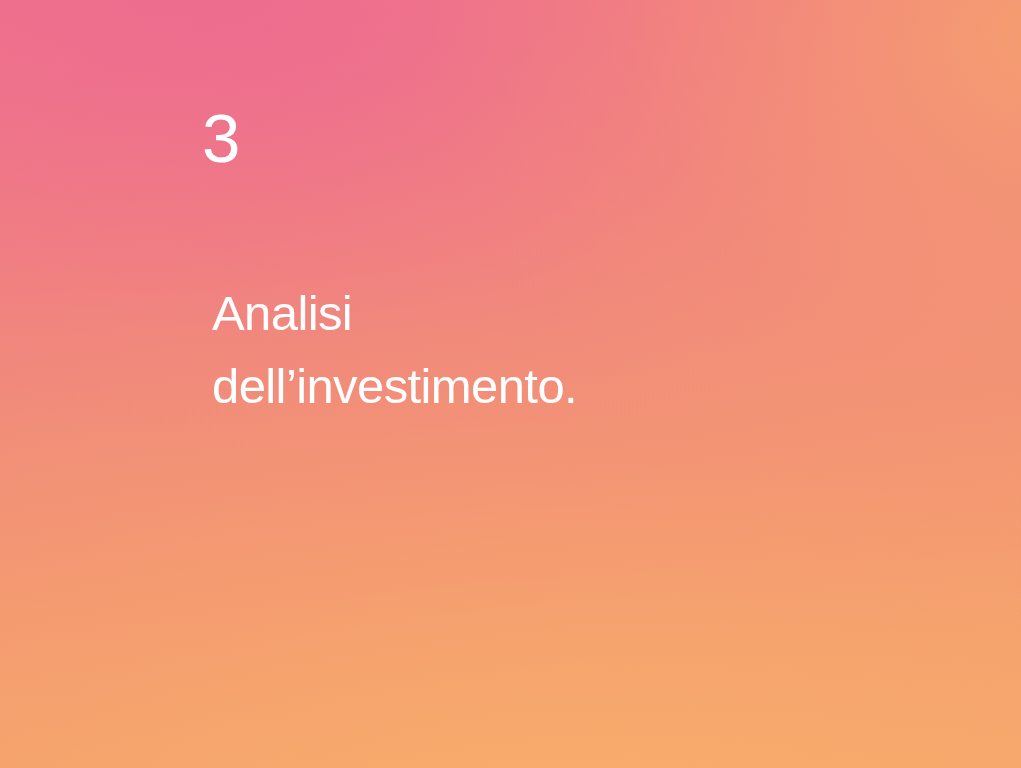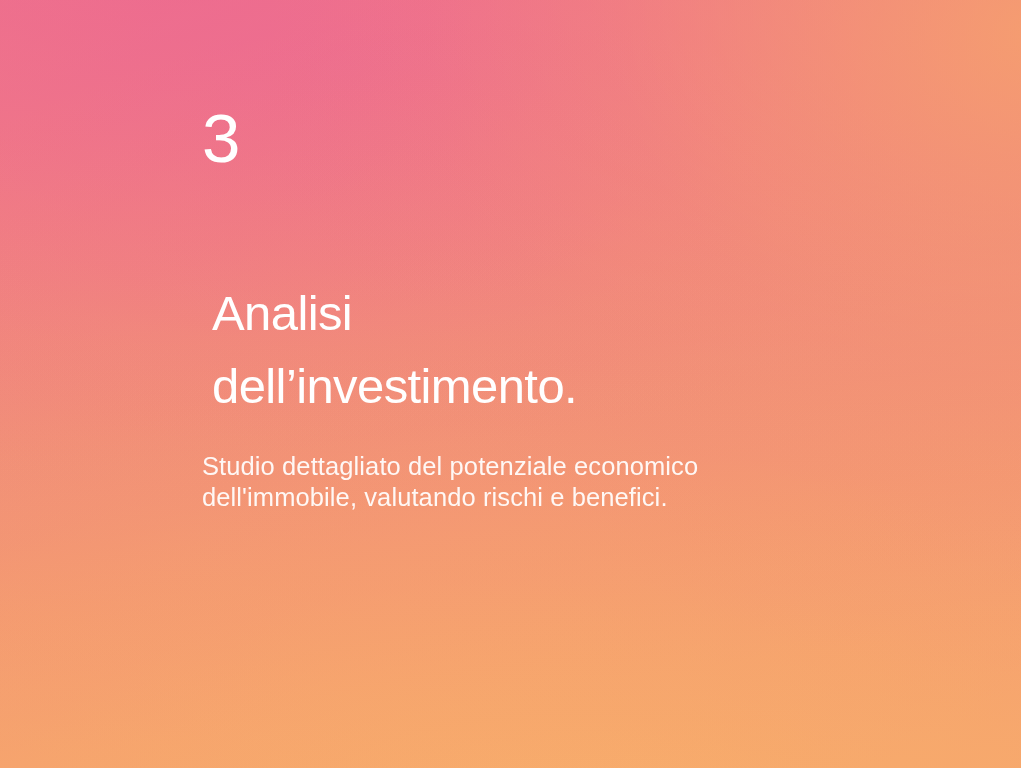--- a/index.html
+++ b/index.html
@@ -133,17 +133,15 @@
   <div class="bg-layer bg-orange-bottom"></div>
   <div class="bg-layer bg-soften"></div>
 
   <div class="content">
 
     <div class="section-number">3</div>
 
     <h1 class="slide-title">Analisi
 dell’investimento.</h1>
 
-    <p class="slide-subtitle">Studio dettagliato del potenziale economico
-dell'immobile, valutando rischi e benefici.</p>
 
   </div>
 </div>
 
 </body></html>

